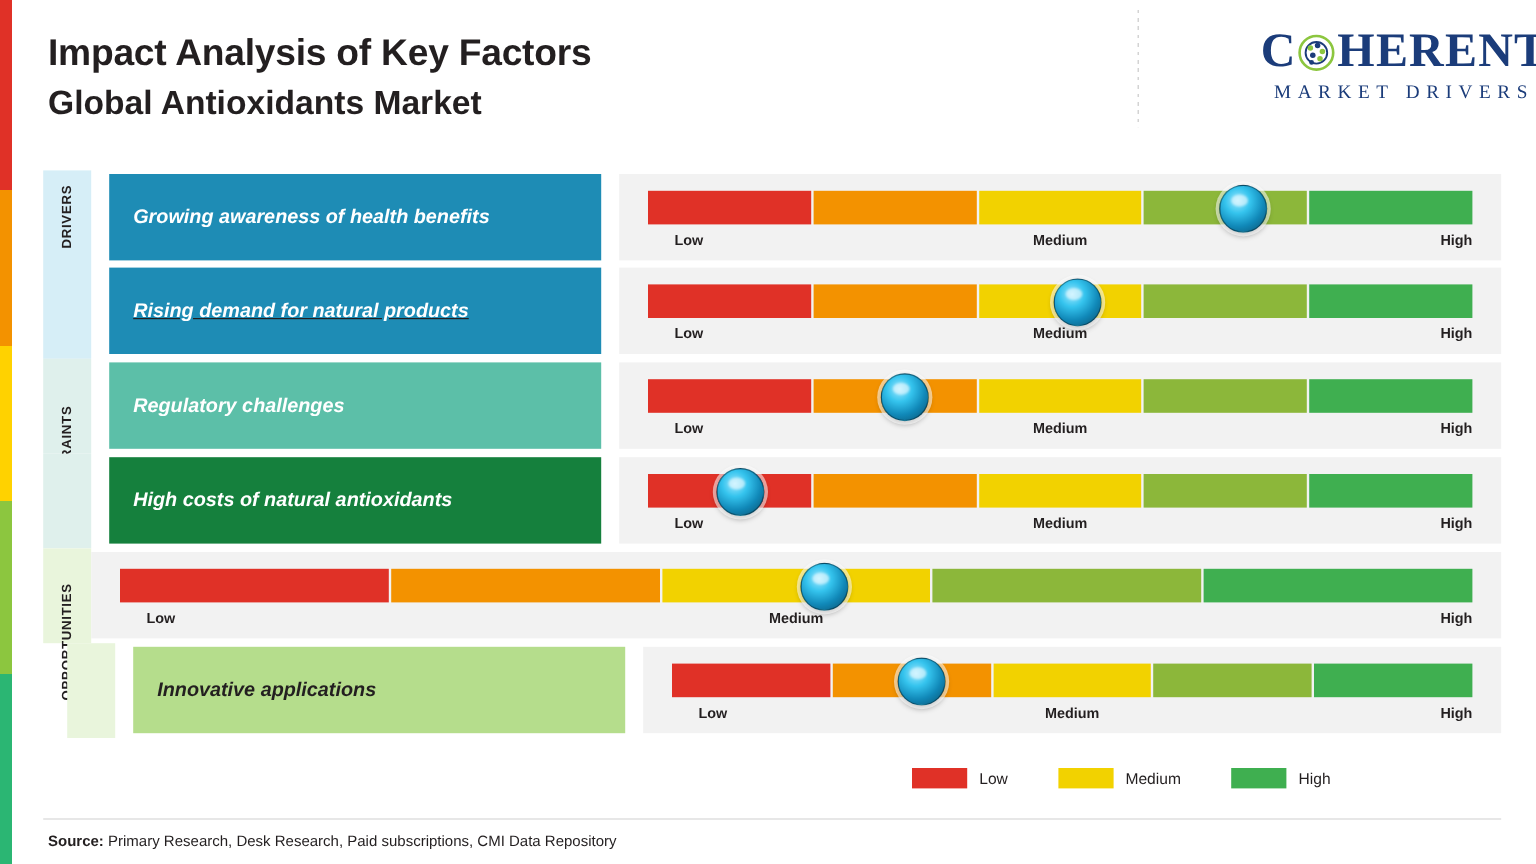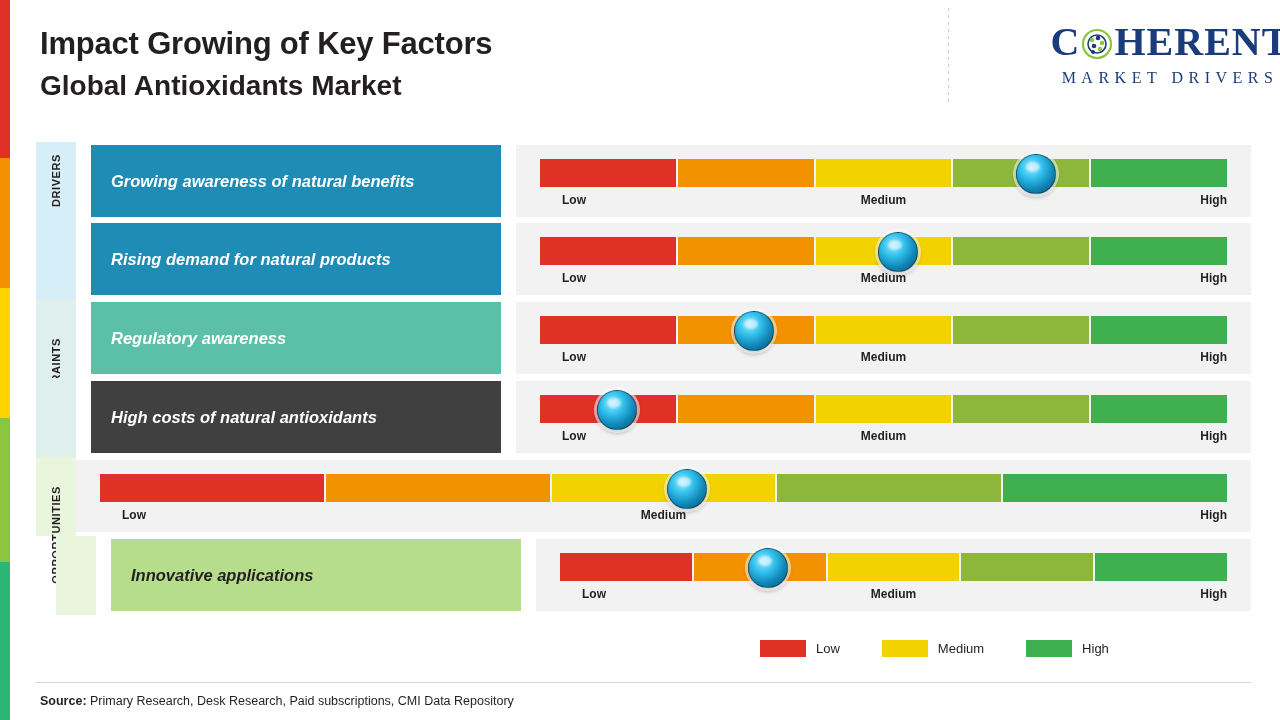--- a/index.html
+++ b/index.html
@@ -103,21 +103,21 @@
     position:absolute;left:40px;top:694px;font-size:12.5px;color:#231f20;
   }
   .source b{font-weight:bold;}
 </style>
 </head>
 <body>
 
 <div class="left-accent"></div>
 
 <div class="title-block">
-  <div class="title">Impact Growing of Key Factors</div>
+  <div class="title">Impact Analysis of Key Factors</div>
   <div class="subtitle">Global Antioxidants Market</div>
 </div>
 
 <div class="logo-sep"></div>
 <div class="logo">
   <div class="logo-word">
     <span>C</span><span class="o-slot">
       <svg width="32" height="32" viewBox="0 0 32 32" style="vertical-align:-5px;">
         <circle cx="16" cy="16" r="14" fill="none" stroke="#8cc63f" stroke-width="2.2"></circle>
         <circle cx="16" cy="16" r="9" fill="none" stroke="#1b3c7a" stroke-width="1.6"></circle>
@@ -133,40 +133,40 @@
   <div class="logo-sub">MARKET DRIVERS</div>
 </div>
 
 <div class="rows">
 
   <div class="row" style="height:78px;">
     <div class="cat-col" style="background:#d6eef7;height:78px;">
       <div class="cat-label">DRIVERS</div>
     </div>
     <div class="factor" style="background:#1e8cb5;height:72px;margin-top:3px;">
-      <span>Growing awareness of natural benefits</span>
+      <span>Growing awareness of health benefits</span>
     </div>
     <div class="scale-wrap" style="height:72px;margin-top:3px;">
       <div class="bar">
         <div class="seg" style="background:#e03127;"></div>
         <div class="seg" style="background:#f39200;"></div>
         <div class="seg" style="background:#f2d200;"></div>
         <div class="seg" style="background:#8cb73a;"></div>
         <div class="seg" style="background:#3faf50;"></div>
       </div>
       <div class="marker" style="left:calc(24px + (100% - 48px) * 0.72);"></div>
       <div class="labels">
         <span class="lab low">Low</span>
         <span class="lab med">Medium</span>
         <span class="lab high">High</span>
       </div>
     </div>
   </div>
 
-  <div class="row" style="height:79px;">
+  <div class="row" style="height:79px;text-decoration:underline;">
     <div class="cat-col" style="background:#d6eef7;height:79px;"></div>
     <div class="factor" style="background:#1e8cb5;height:72px;margin-top:3px;">
       <span>Rising demand for natural products</span>
     </div>
     <div class="scale-wrap" style="height:72px;margin-top:3px;">
       <div class="bar">
         <div class="seg" style="background:#e03127;"></div>
         <div class="seg" style="background:#f39200;"></div>
         <div class="seg" style="background:#f2d200;"></div>
         <div class="seg" style="background:#8cb73a;"></div>
@@ -179,42 +179,42 @@
         <span class="lab high">High</span>
       </div>
     </div>
   </div>
 
   <div class="row" style="height:79px;">
     <div class="cat-col" style="background:#dff0ec;height:79px;">
       <div class="cat-label" style="position:relative;top:38px;">RESTRAINTS</div>
     </div>
     <div class="factor" style="background:#5cbfa8;height:72px;margin-top:3px;">
-      <span>Regulatory awareness</span>
+      <span>Regulatory challenges</span>
     </div>
     <div class="scale-wrap" style="height:72px;margin-top:3px;">
       <div class="bar">
         <div class="seg" style="background:#e03127;"></div>
         <div class="seg" style="background:#f39200;"></div>
         <div class="seg" style="background:#f2d200;"></div>
         <div class="seg" style="background:#8cb73a;"></div>
         <div class="seg" style="background:#3faf50;"></div>
       </div>
       <div class="marker" style="left:calc(24px + (100% - 48px) * 0.31);"></div>
       <div class="labels">
         <span class="lab low">Low</span>
         <span class="lab med">Medium</span>
         <span class="lab high">High</span>
       </div>
     </div>
   </div>
 
   <div class="row" style="height:79px;">
     <div class="cat-col" style="background:#dff0ec;height:79px;"></div>
-    <div class="factor" style="background:#404040;height:72px;margin-top:3px;">
+    <div class="factor" style="background:#15803d;height:72px;margin-top:3px;">
       <span>High costs of natural antioxidants</span>
     </div>
     <div class="scale-wrap" style="height:72px;margin-top:3px;">
       <div class="bar">
         <div class="seg" style="background:#e03127;"></div>
         <div class="seg" style="background:#f39200;"></div>
         <div class="seg" style="background:#f2d200;"></div>
         <div class="seg" style="background:#8cb73a;"></div>
         <div class="seg" style="background:#3faf50;"></div>
       </div>

